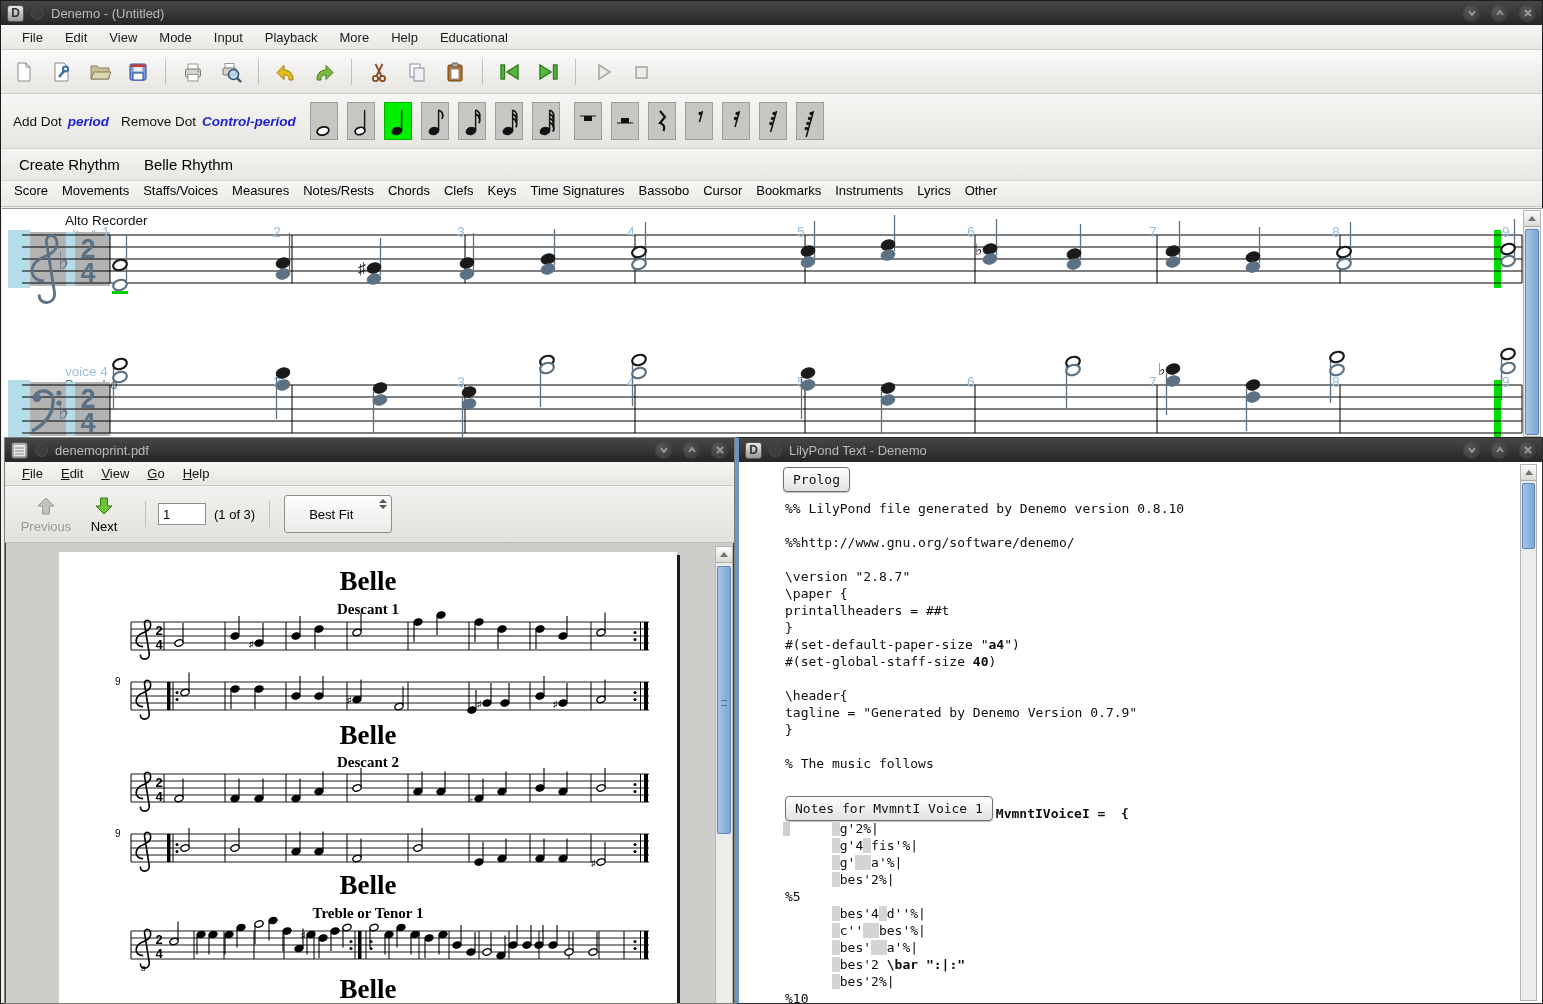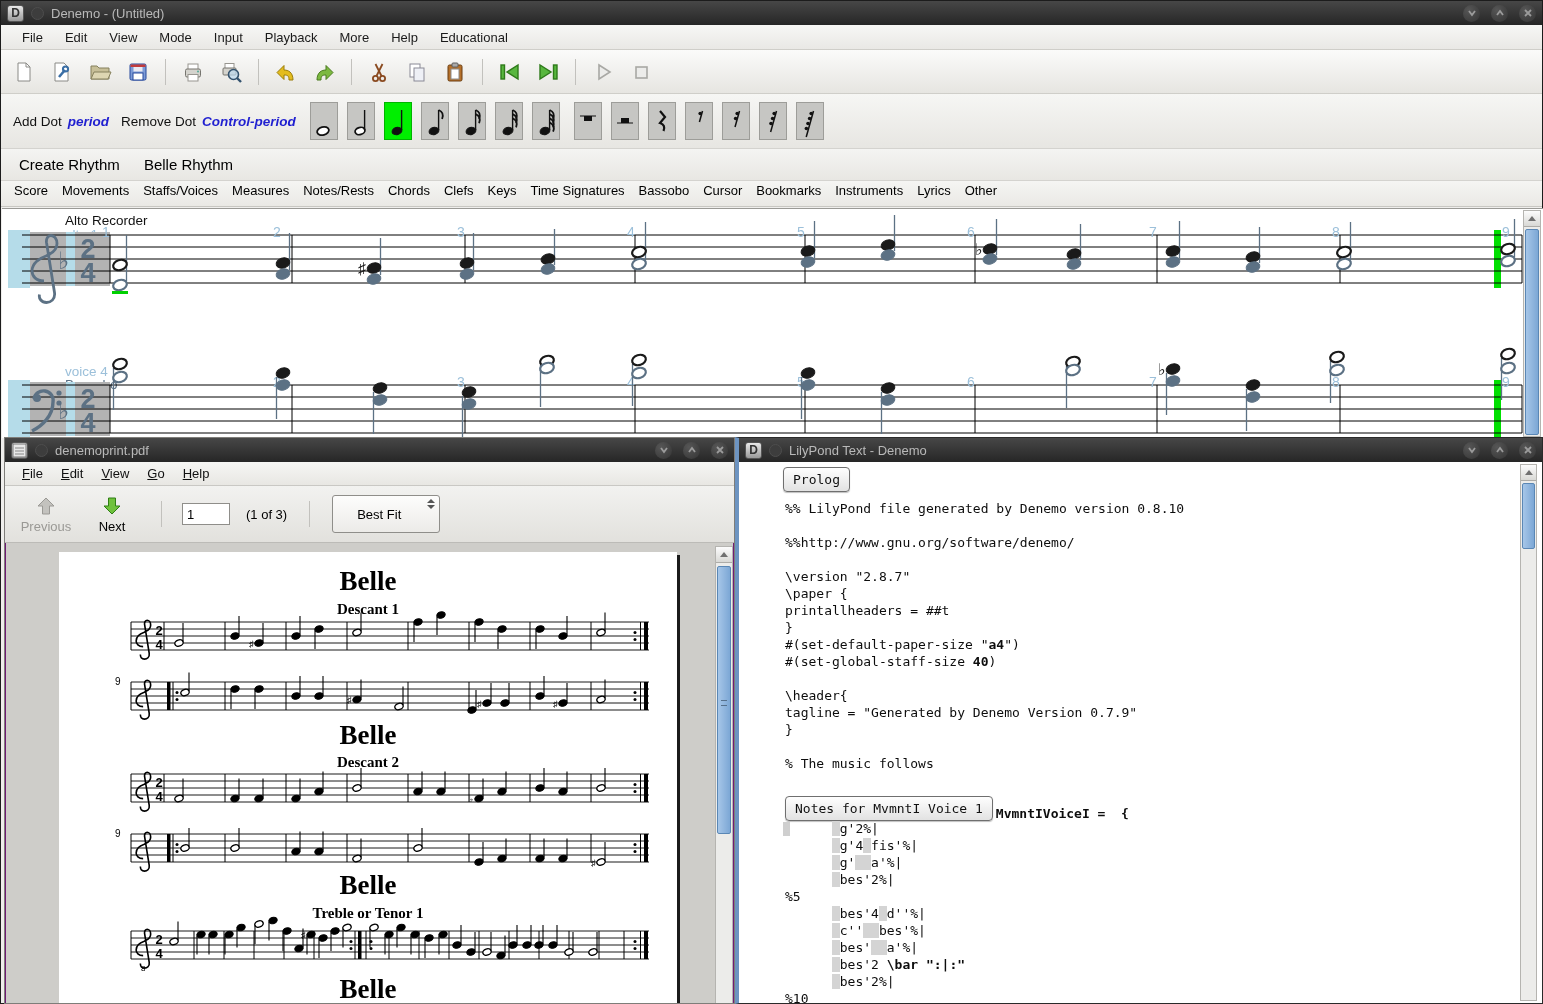--- a/index.html
+++ b/index.html
@@ -53,21 +53,21 @@
              background:linear-gradient(90deg,#a6c6e8,#7ca7d5); border:1px solid #5a87b5; border-radius:2px; }
   .grip { position:absolute; left:3px; right:3px; top:50%; height:6px; border-top:1px solid #55708c;
           border-bottom:1px solid #55708c; }
   
   .pdf { left:4px; top:437px; width:731px; height:567px; background:#701a75; border:1px solid #7e7d79; }
   .ev-menubar { height:24px; background:linear-gradient(#f6f6f4,#e8e7e3); border-bottom:1px solid #c9c8c4;
                 display:flex; align-items:center; padding-left:8px; font-size:13px; color:#111; }
   .ev-mitem { display:inline-block; padding:2px 9px; }
   .ev-mitem::first-letter { text-decoration:underline; }
   .ev-toolbar { height:57px; background:linear-gradient(#f2f2f0,#e2e1dd); border-bottom:1px solid #bcbbb7;
-                display:flex; align-items:center; padding-left:12px; font-size:13px;gap:8px; }
+                display:flex; align-items:center; padding-left:12px; font-size:13px; }
   .navbtn { width:58px; display:flex; flex-direction:column; align-items:center; gap:2px; }
   .navlbl-off { color:#9a9995; }
   .pg-input { width:48px; height:22px; border:1px solid #8f8e8a; background:#fff; font-size:13px; padding:0 4px; }
   .combo { width:108px; height:38px; border:1px solid #8f8e8a; border-radius:3px; background:linear-gradient(#fdfdfc,#eceau);
            background:linear-gradient(#fdfdfc,#ecebe8); display:flex; align-items:center; padding-left:24px; position:relative; }
   .combo .spin { position:absolute; right:4px; top:3px; display:flex; flex-direction:column; gap:2px; }
   .tri-s-up { width:0;height:0;border-left:4px solid transparent;border-right:4px solid transparent;border-bottom:4px solid #555; }
   .tri-s-dn { width:0;height:0;border-left:4px solid transparent;border-right:4px solid transparent;border-top:4px solid #555; }
   .ev-content { position:absolute; left:1px; right:1px; top:105px; bottom:0; background:#cecdc9; overflow:hidden; }
   .pdfpage { position:absolute; left:53px; top:9px; width:618px; height:460px; background:#fff;

